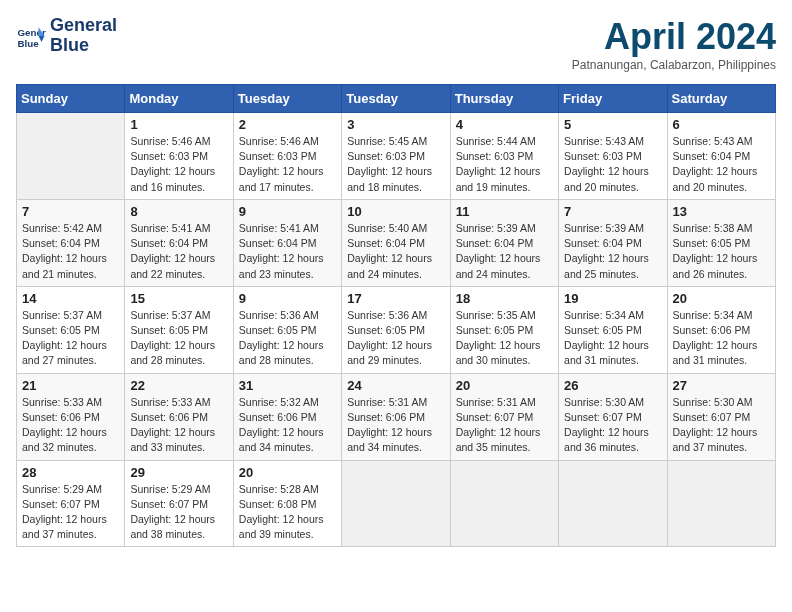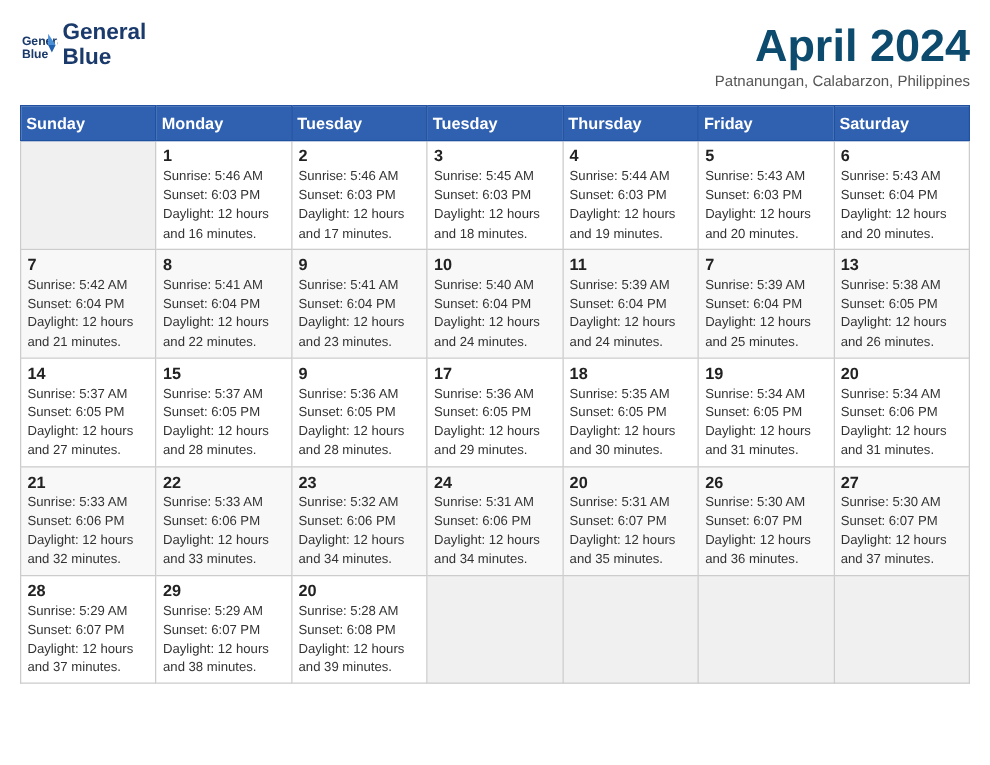--- a/index.html
+++ b/index.html
@@ -257,21 +257,21 @@
           Sunrise: 5:33 AM<br>Sunset: 6:06 PM<br>Daylight: 12 hours and 32 minutes.
         </div>
       </td>
         <td>
         <span class="day-number">22</span>
         <div class="day-info">
           Sunrise: 5:33 AM<br>Sunset: 6:06 PM<br>Daylight: 12 hours and 33 minutes.
         </div>
       </td>
         <td>
-        <span class="day-number">23</span>
+        <span class="day-number">31</span>
         <div class="day-info">
           Sunrise: 5:32 AM<br>Sunset: 6:06 PM<br>Daylight: 12 hours and 34 minutes.
         </div>
       </td>
         <td>
         <span class="day-number">24</span>
         <div class="day-info">
           Sunrise: 5:31 AM<br>Sunset: 6:06 PM<br>Daylight: 12 hours and 34 minutes.
         </div>
       </td>

